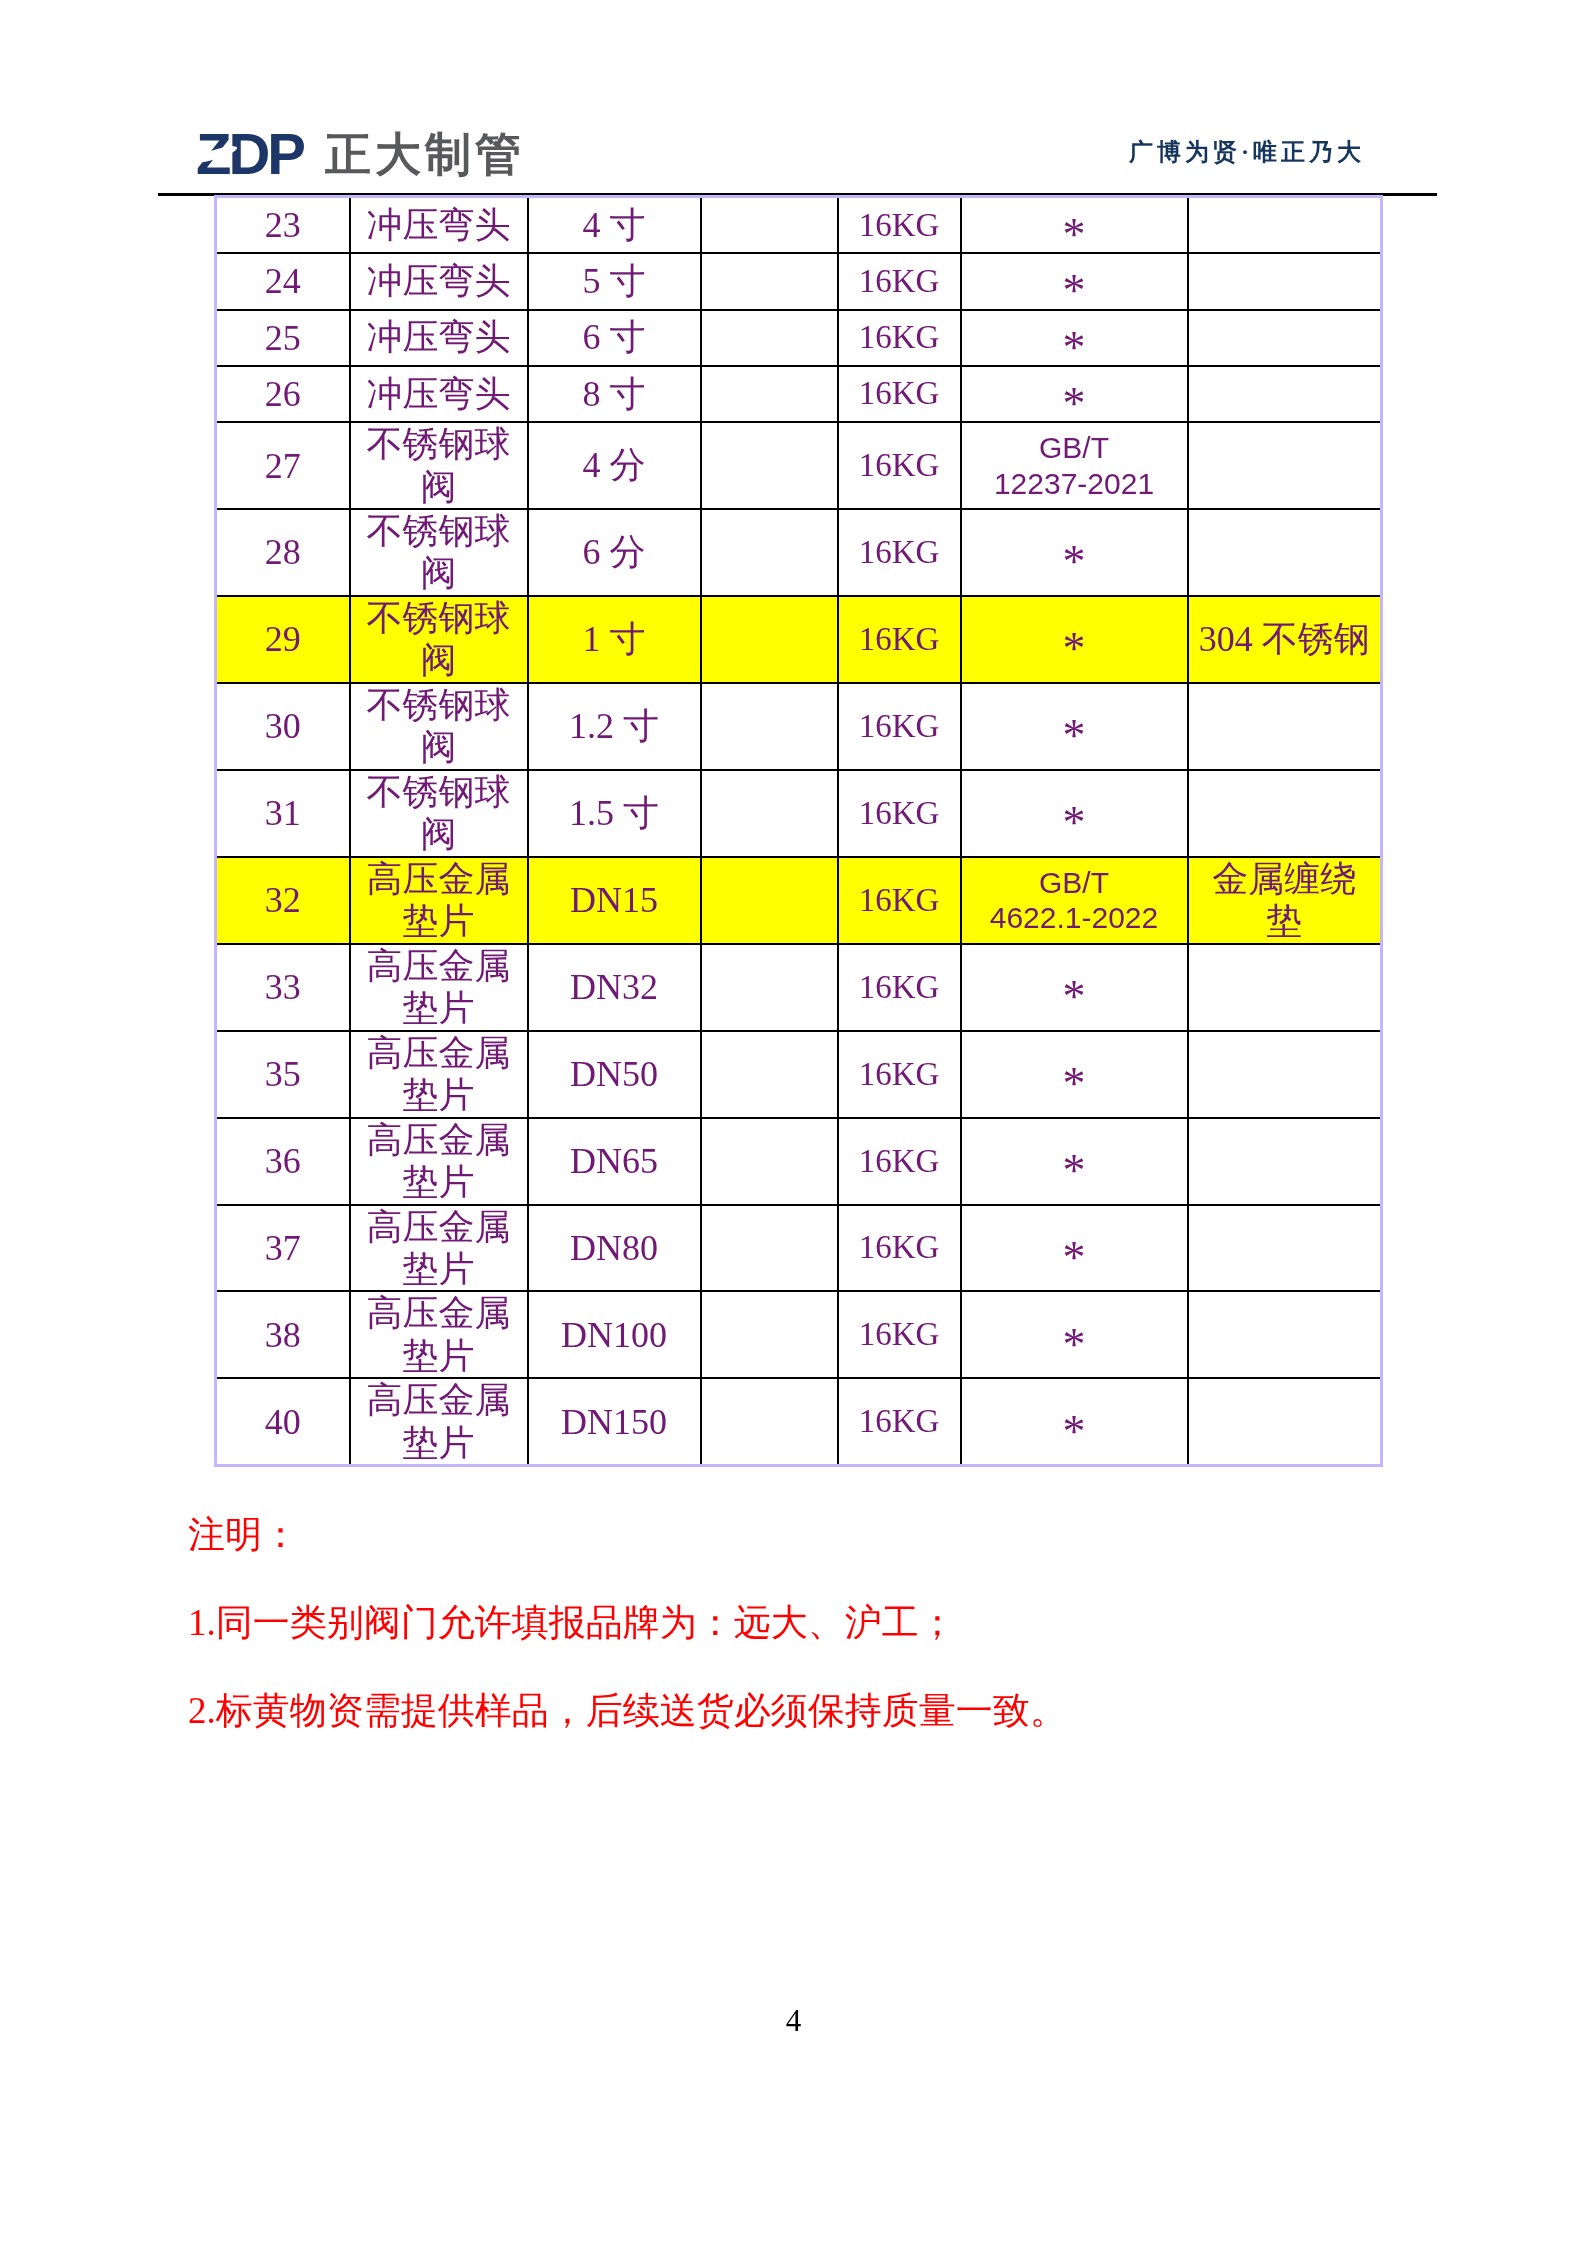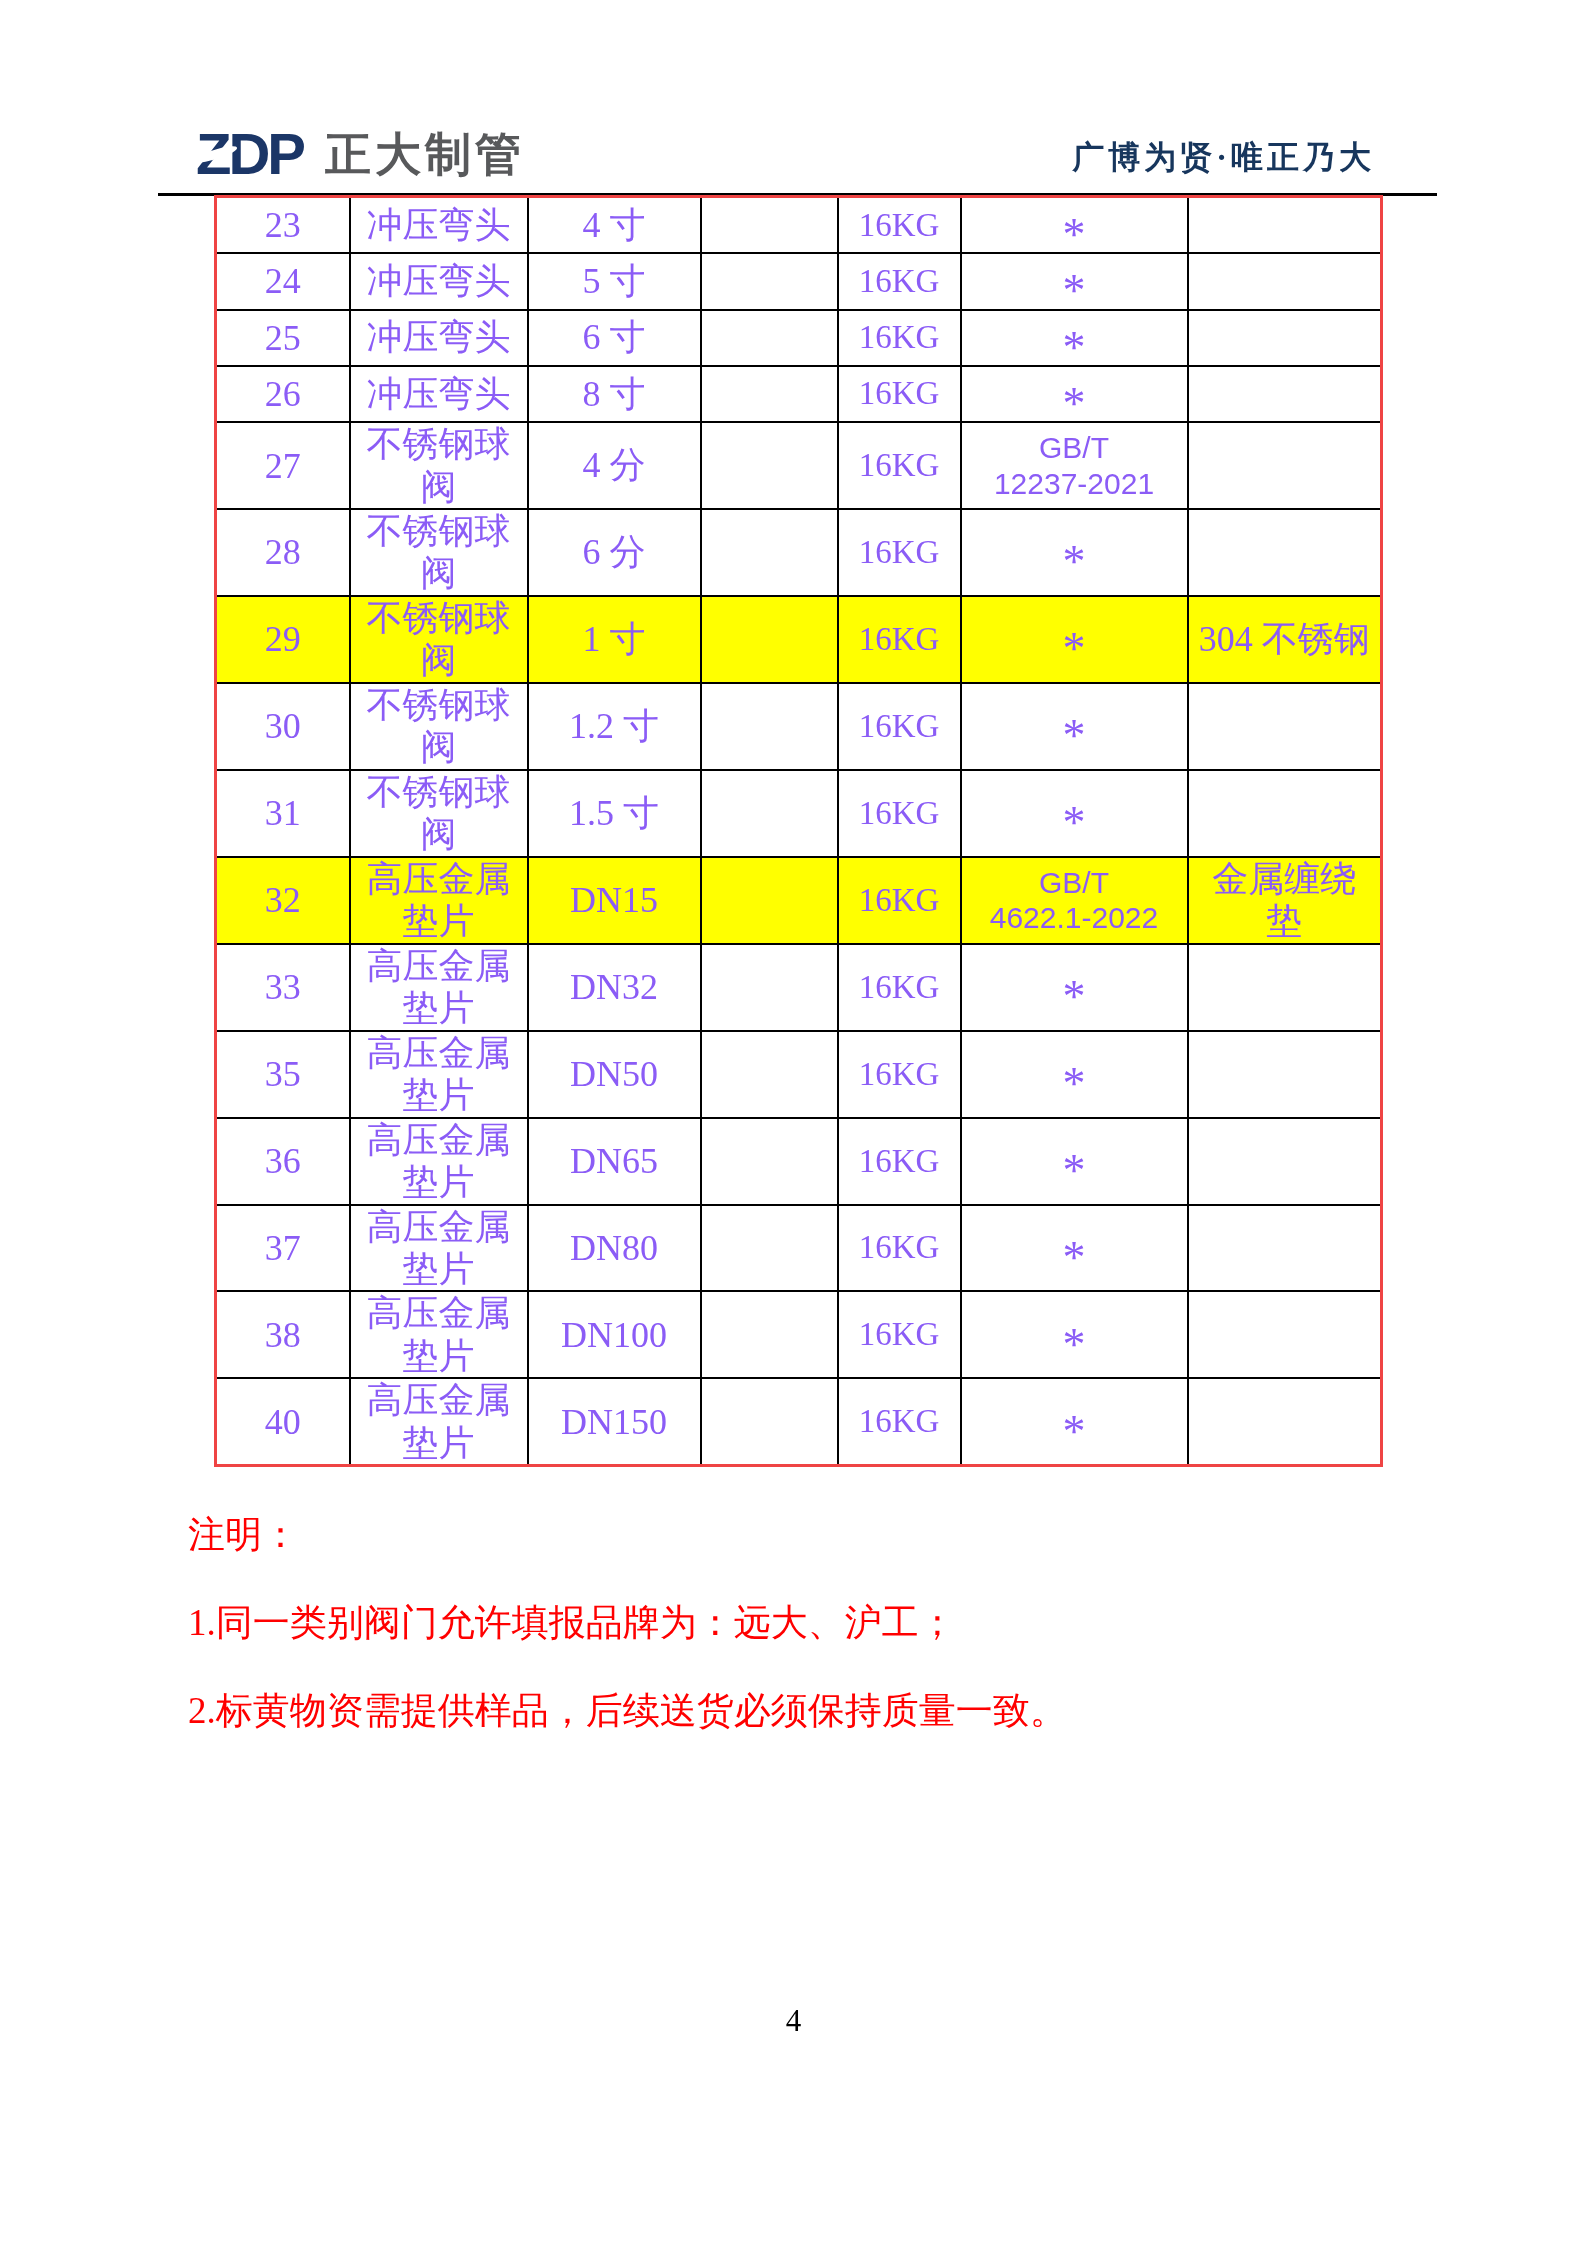--- a/index.html
+++ b/index.html
@@ -46,24 +46,24 @@
     font-weight: 700;
     font-size: 46px;
     line-height: 52px;
     letter-spacing: 4px;
     color: #58595b;
     vertical-align: top;
   }
   .slogan {
     position: absolute;
     top: 136px;
-    right: 212px;
+    right: 222px;
     font-family: "Liberation Serif", serif;
     font-weight: 700;
-    font-size: 32px;
+    font-size: 24px;
     letter-spacing: 4px;
     color: #17365d;
     white-space: nowrap;
   }
   .header-rule {
     position: absolute;
     left: 158px;
     top: 193px;
     width: 1279px;
     height: 3px;
@@ -71,23 +71,23 @@
   }
 
   
   table.materials {
     position: absolute;
     left: 214px;
     top: 195px;
     width: 1166px;
     border-collapse: collapse;
     table-layout: fixed;
-    border: 3px solid #ef4444;
-    font-family: "Liberation Serif", serif;
-    color: #8b5cf6;
+    border: 3px solid #c4b5fd;
+    font-family: "Liberation Serif", serif;
+    color: #701a75;
   }
   table.materials td {
     border: 2px solid #000000;
     text-align: center;
     vertical-align: middle;
     padding: 0;
     overflow: hidden;
   }
   col.c-no       { width: 134px; }
   col.c-name     { width: 178px; }

